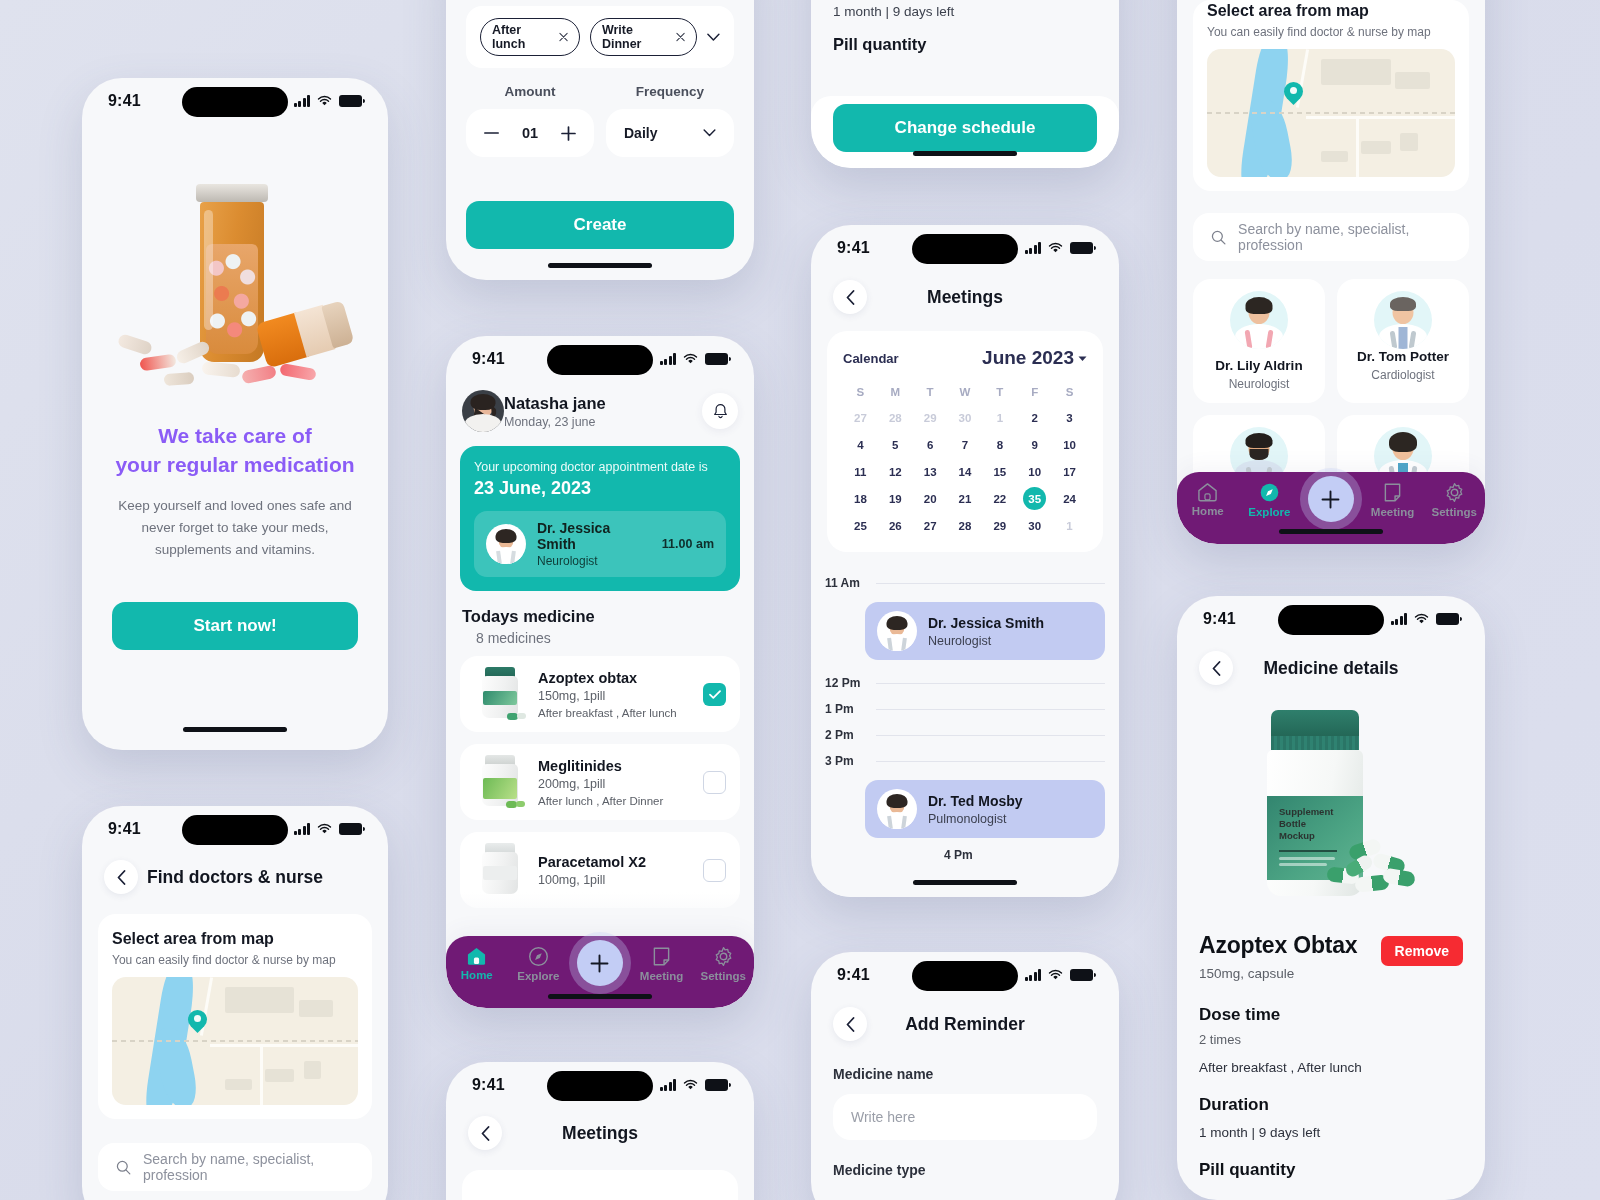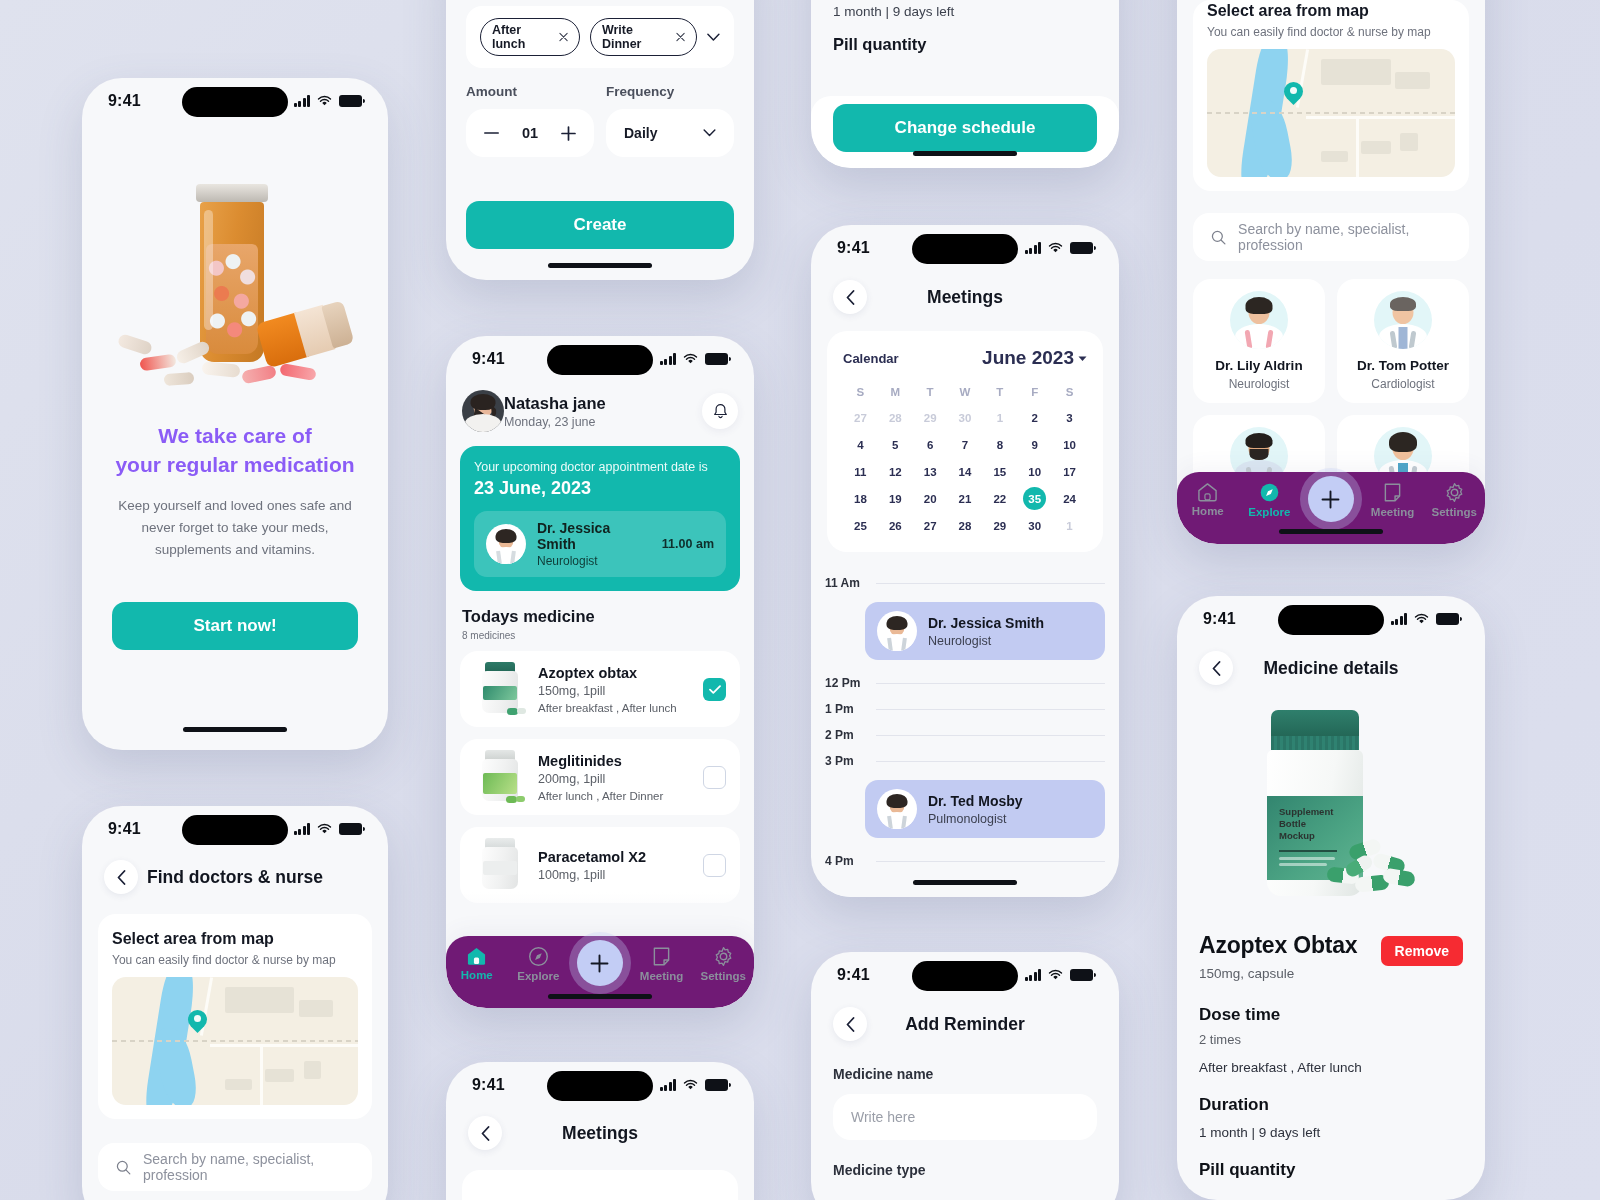--- a/index.html
+++ b/index.html
@@ -293,21 +293,21 @@
         <span style="font-size:12.5px; font-weight:700; color:#161a26;">Write Dinner</span>
         <svg width="10" height="10" viewBox="0 0 10 10">
           <path d="M1 1 9 9M9 1 1 9" stroke="#3b4050" stroke-width="1.2" stroke-linecap="round"></path>
         </svg>
       </div>
       <svg width="14" height="9" viewBox="0 0 14 9" style="margin-left:auto">
         <path d="M1 1 7 7.2 13 1" stroke="#1b2036" stroke-width="1.6" fill="none" stroke-linecap="round" stroke-linejoin="round"></path>
       </svg>
     </div>
 
-    <div style="display:flex; gap:12px; margin-top:16px;">
+    <div style="display:flex; gap:12px; margin-top:16px;text-align:center;">
       <div style="flex:1;">
         <div style="font-size:13.5px; color:#4a4f5c; font-weight:600;">Amount</div>
         <div class="card" style="margin-top:10px; height:48px; display:flex; align-items:center; justify-content:space-between; padding:0 18px;">
           <svg width="15" height="2" viewBox="0 0 15 2">
             <path d="M0.8 1h13.4" stroke="#1b2036" stroke-width="1.7" stroke-linecap="round"></path>
           </svg>
           <span style="font-size:14.5px; font-weight:700; color:#161a26;">01</span>
           <svg width="15" height="15" viewBox="0 0 15 15">
             <path d="M7.5 1v13M1 7.5h13" stroke="#1b2036" stroke-width="1.7" stroke-linecap="round"></path>
           </svg>
@@ -384,21 +384,21 @@
       <div style="flex:1;">
         <div style="font-size:14px; font-weight:700; color:#10231f;">Dr. Jessica Smith</div>
         <div style="font-size:12px; color:#0f3d38; margin-top:2px;">Neurologist</div>
       </div>
       <div style="font-size:12.5px; color:#0f2f2c; font-weight:600;">11.00 am</div>
     </div>
   </div>
 
   <div style="padding:16px 16px 0 16px;">
     <div style="font-size:16.5px; font-weight:700; color:#121620;">Todays medicine</div>
-    <div style="font-size:10px; color:#6e727d; margin-top:4px;">8 medicines</div>
+    <div style="font-size:14px; color:#6e727d; margin-top:4px;margin-left:14px;">8 medicines</div>
   </div>
 
   <div style="padding:10px 14px 0 14px; display:flex; flex-direction:column; gap:12px;">
 
     <div class="card" style="display:flex; align-items:center; gap:12px; padding:11px 14px;">
       <div class="bottle" style="width:52px;height:54px;">
         <div class="cap" style="height:16px;background:linear-gradient(180deg,#2d7a67,#1e5d4e);"></div>
         <div class="jar"></div>
         <div class="lbl" style="top:44%;height:26%;background:linear-gradient(120deg,#2f8b6d,#7ec89c);"></div>
         <div class="cap-dot" style="left:64%;bottom:1px;width:11px;height:7px;border-radius:5px;background:#3fa270;"></div>
@@ -725,21 +725,21 @@
           <div style="position:absolute;left:50%;top:5px;transform:translateX(-50%);width:21px;height:14px;border-radius:50% 50% 35% 35%;background:#2d2622;"></div>
           <div class="coat" style="bottom:0;width:33px;height:17px;"></div>
           <div style="position:absolute;left:11px;bottom:0;width:4px;height:13px;background:#cdd4da;transform:rotate(-8deg);"></div>
           <div style="position:absolute;right:11px;bottom:0;width:4px;height:13px;background:#cdd4da;transform:rotate(8deg);"></div>
         </div>
         <div>
           <div style="font-size: 14px; font-weight: 700; color: rgb(18, 22, 32);">Dr. Ted Mosby</div>
           <div style="font-size: 12.5px; color: rgb(60, 64, 80); margin-top: 3px;">Pulmonologist</div>
         </div>
       </div>
-      <div style="display: flex; align-items: center; gap: 9px; height: 26px;">
+      <div style="display: flex; align-items: center; gap: 9px; height: 26px; flex-direction: column;">
         <div style="width: 42px; font-size: 12px; font-weight: 700; color: rgb(45, 49, 60); flex: 0 0 auto;">4 Pm</div>
         <div style="flex: 1 1 0%; height: 1px; background: rgb(226, 228, 236);"></div>
       </div>
     </div>
 
   <div style="position:absolute;left:0;right:0;bottom:0;height:30px;background:linear-gradient(180deg,rgba(247,248,250,0),#f7f8fa 70%);"></div>
   <div class="homebar" style="bottom:12px;"></div>
 </div>
 
 <div class="phone" style="left:811px; top:952px; width:308px; height:270px;">
@@ -821,21 +821,21 @@
       </div>
       <div class="card" style="padding:12px 8px 12px 8px; text-align:center;">
         <div class="av" style="width:58px;height:58px;margin:0 auto;background:#e2f6f8;">
           <div class="head" style="top:10px;width:21px;height:23px;background:#f0c4a2;"></div>
           <div style="position:absolute;left:50%;top:6px;transform:translateX(-50%);width:26px;height:14px;border-radius:50% 50% 30% 30%;background:#6a6460;"></div>
           <div class="coat" style="bottom:0;width:48px;height:25px;"></div>
           <div style="position:absolute;left:50%;transform:translateX(-50%);bottom:0;width:9px;height:22px;background:#9fb6d6;"></div>
           <div style="position:absolute;left:17px;bottom:0;width:5px;height:18px;background:#bfc9cf;transform:rotate(-9deg);border-radius:3px;"></div>
           <div style="position:absolute;right:17px;bottom:0;width:5px;height:18px;background:#bfc9cf;transform:rotate(9deg);border-radius:3px;"></div>
         </div>
-        <div style="font-size:13.5px; font-weight:700; color:#121620; margin-top:9px;">Dr. Tom Potter</div>
+        <div style="font-size:13.5px; font-weight:700; color:#121620; ">Dr. Tom Potter</div>
         <div style="font-size:12px; color:#6e727d; margin-top:4px;">Cardiologist</div>
       </div>
       <div class="card" style="padding:12px 8px; text-align:center;">
         <div class="av" style="width:58px;height:58px;margin:0 auto;background:#e2f6f8;">
           <div class="head" style="top:10px;width:21px;height:23px;background:#e0a87d;"></div>
           <div style="position:absolute;left:50%;top:6px;transform:translateX(-50%);width:27px;height:15px;border-radius:50% 50% 30% 30%;background:#241f1c;"></div>
           <div style="position:absolute;left:50%;top:22px;transform:translateX(-50%);width:19px;height:11px;border-radius:0 0 50% 50%;background:#2b2522;"></div>
           <div class="coat" style="bottom:0;width:48px;height:25px;background:#dbe7f2;"></div>
           <div style="position:absolute;left:17px;bottom:0;width:5px;height:18px;background:#c3ccd2;transform:rotate(-9deg);border-radius:3px;"></div>
           <div style="position:absolute;right:17px;bottom:0;width:5px;height:18px;background:#c3ccd2;transform:rotate(9deg);border-radius:3px;"></div>

